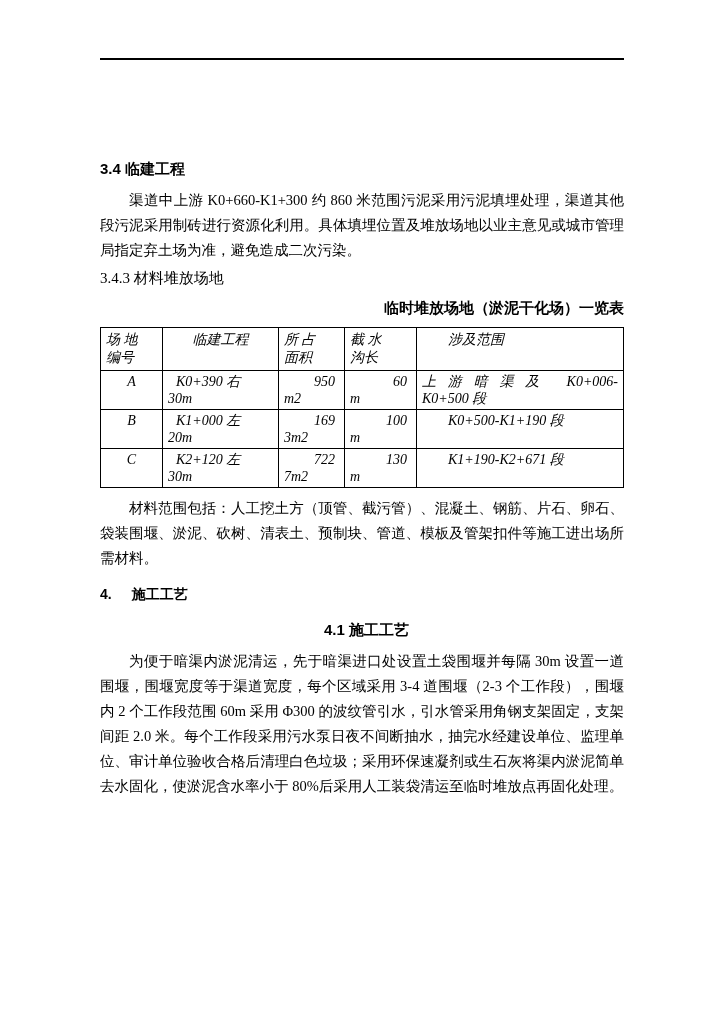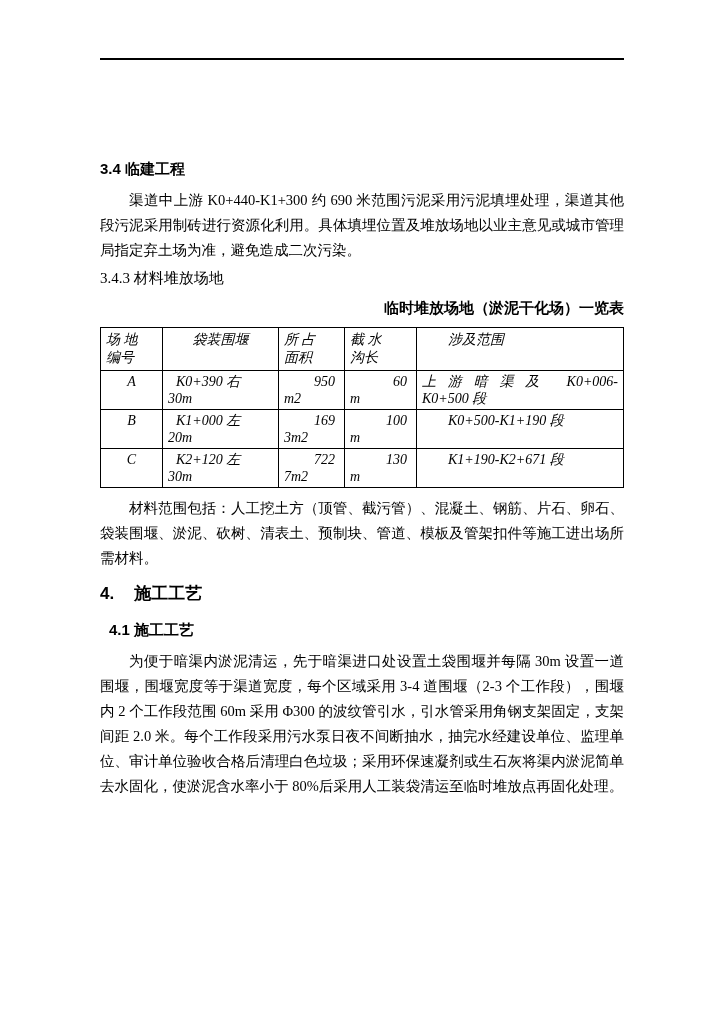--- a/index.html
+++ b/index.html
@@ -57,42 +57,43 @@
   table.sites tr.hdr td { line-height:18px; padding-top:3px; padding-bottom:3px; }
   .w1{width:62px}.w2{width:116px}.w3{width:66px}.w4{width:72px}.w5{width:auto}
   .tc { text-align:center; }
   .r  { text-align:right; padding-right:4px; }
   .ind8  { padding-left:8px; }
   .ind26 { padding-left:26px; }
   .jl { text-align:justify; text-align-last:justify; }
   .h-main {
     font-family:"Liberation Sans","DejaVu Sans",sans-serif;
     font-weight:bold;
-    font-size:17px; line-height:26px;
+    font-size:14px; line-height:26px;
     margin:10px 0 12px 0;
   }
   .h-main .hnum { margin-right:20px; }
   .h-bold2 {
     font-family:"Liberation Sans","DejaVu Sans",sans-serif;
     font-weight:bold;
     font-size:15px; line-height:22px;
     margin:0 0 8px 9px;
+    text-align:center;
   }
 </style>
 </head>
 <body>
 
 <div class="page">
 
   <div class="header-rule"></div>
 
   <h2 class="h-bold">3.4 临建工程</h2>
 
 
-  <p class="body">渠道中上游 K0+440-K1+300 约 690 米范围污泥采用污泥填埋处理，渠道其他段污泥采用制砖进行资源化利用。具体填埋位置及堆放场地以业主意见或城市管理局指定弃土场为准，避免造成二次污染。</p>
+  <p class="body">渠道中上游 K0+660-K1+300 约 860 米范围污泥采用污泥填埋处理，渠道其他段污泥采用制砖进行资源化利用。具体填埋位置及堆放场地以业主意见或城市管理局指定弃土场为准，避免造成二次污染。</p>
 
   <h3 class="h-sub">3.4.3 材料堆放场地</h3>
 
 
   <div class="table-title">临时堆放场地（淤泥干化场）一览表</div>
 
   <table class="sites">
     <colgroup>
         <col class="w1">
         <col class="w2">
@@ -100,21 +101,21 @@
         <col class="w4">
         <col class="w5">
       </colgroup>
     <tbody>
       <tr class="hdr">
         <td>
           <div>场 地</div>
           <div>编号</div>
         </td>
         <td class="tc">
-          <div>袋装围堰</div>
+          <div>临建工程</div>
         </td>
         <td>
           <div>所 占</div>
           <div>面积</div>
         </td>
         <td>
           <div>截 水</div>
           <div>沟长</div>
         </td>
         <td>

